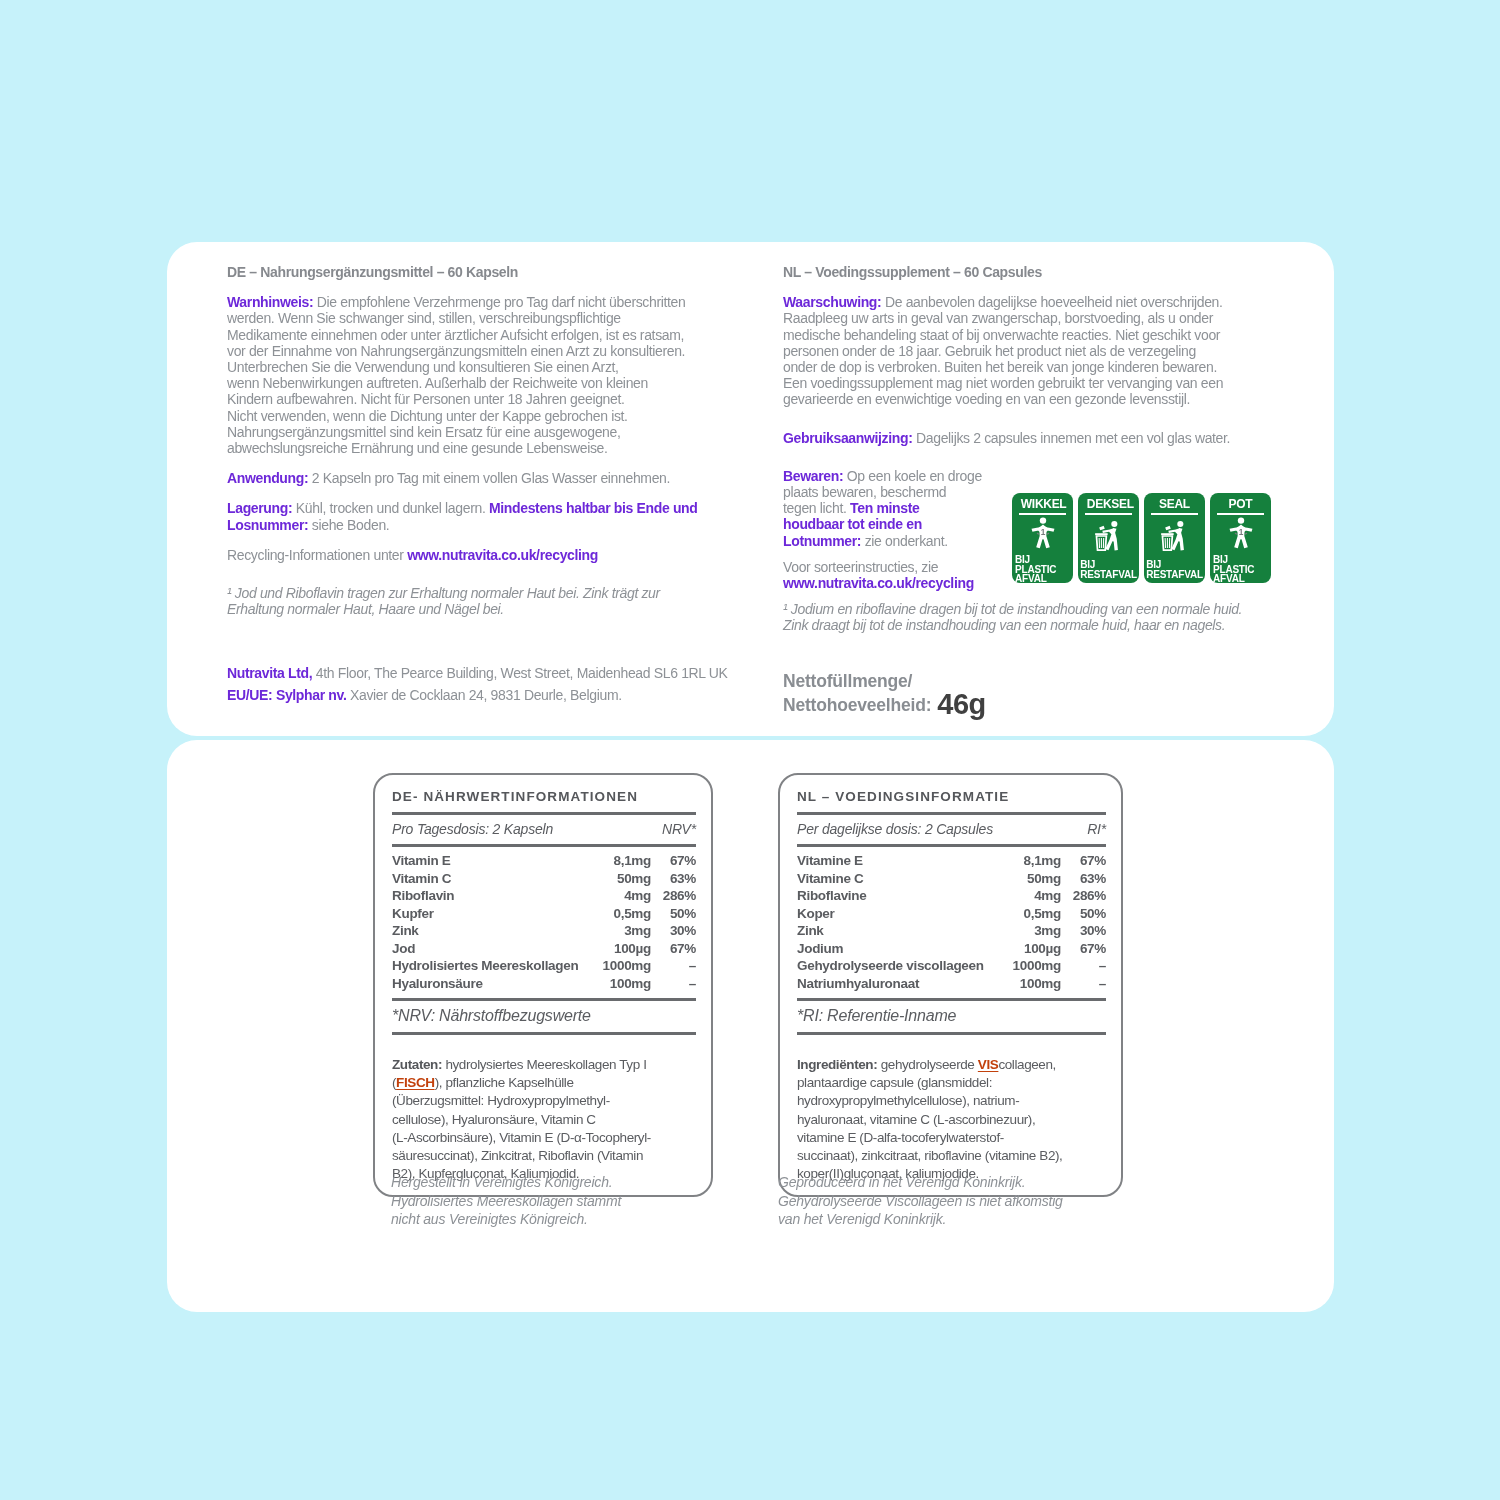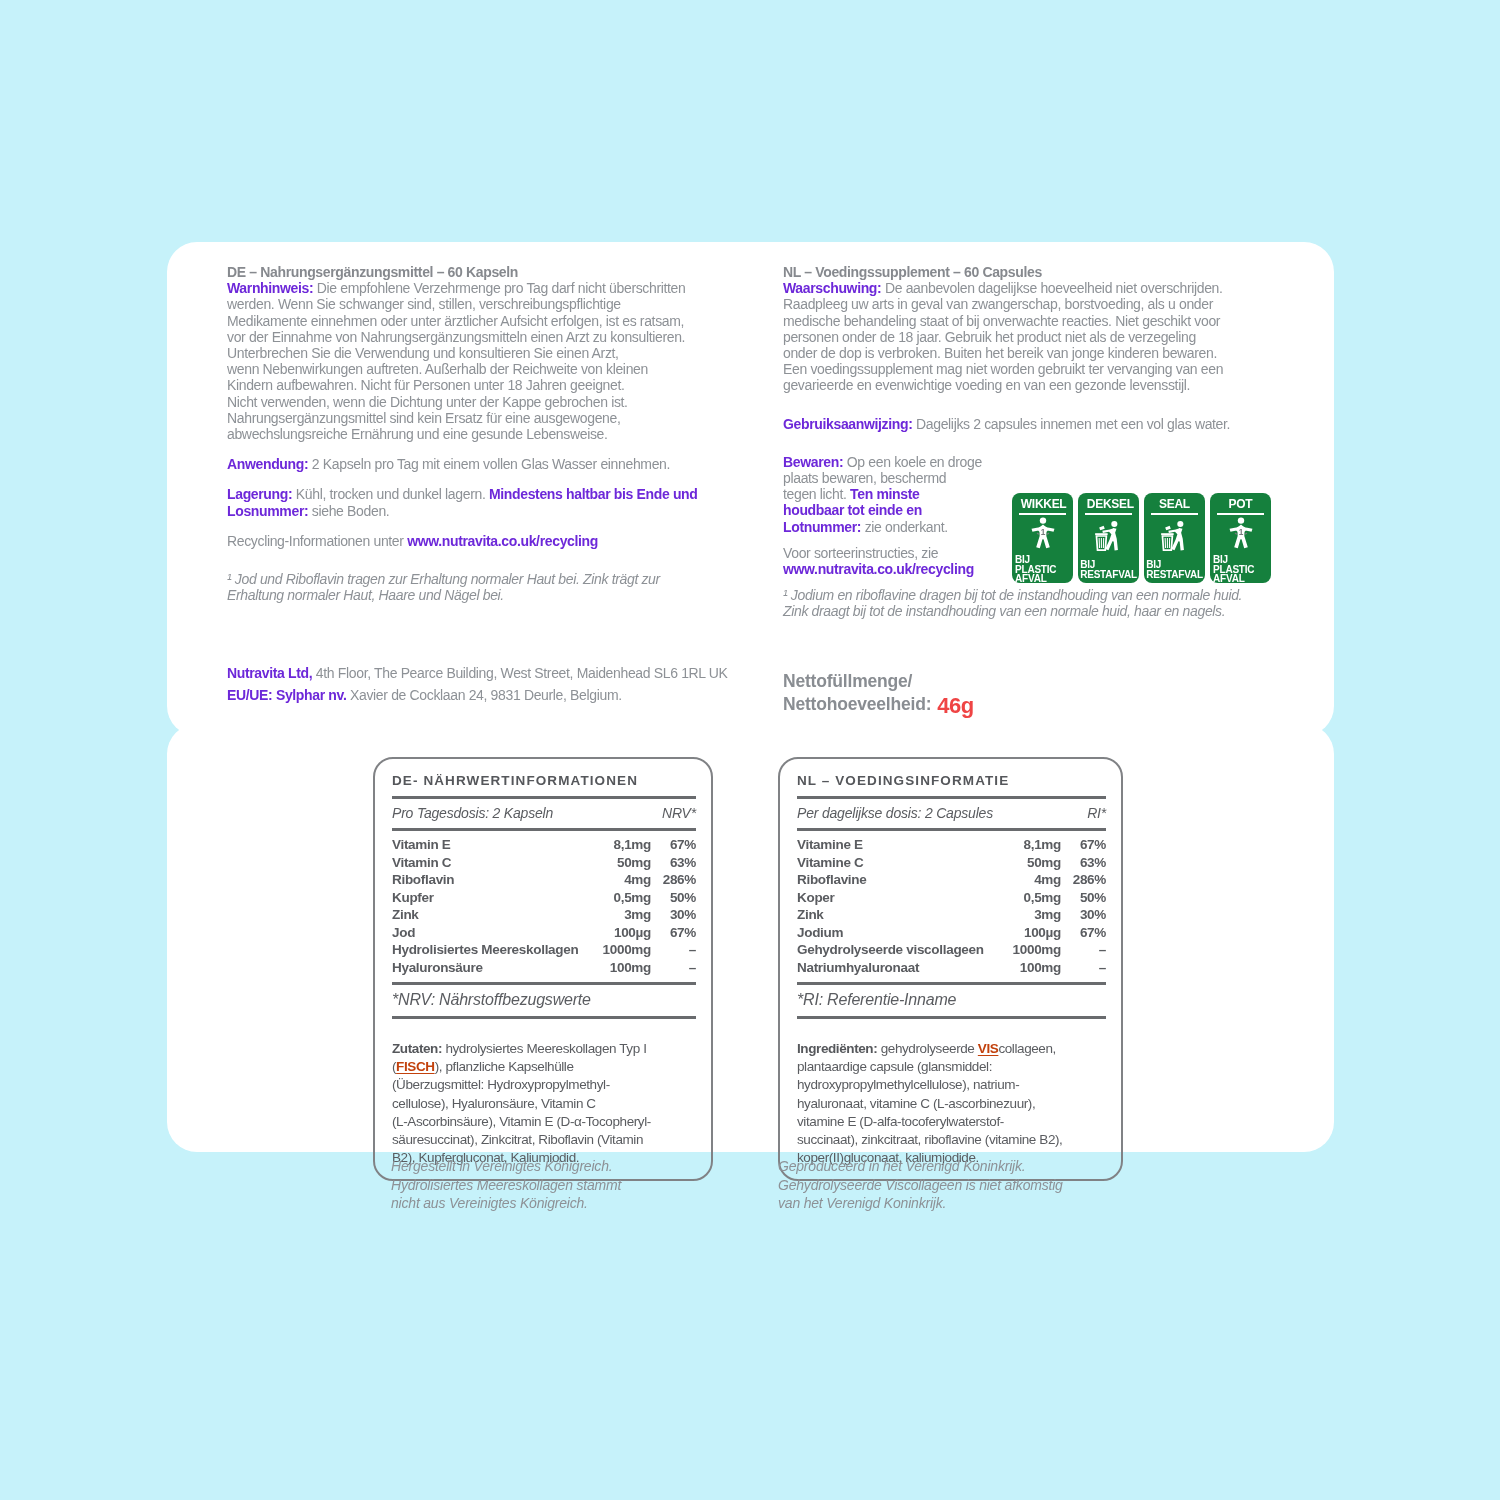--- a/index.html
+++ b/index.html
@@ -1,43 +1,43 @@
 <!DOCTYPE html>
 <html><head>
 <meta charset="utf-8">
 <style>
   html,body{margin:0;padding:0;}
   body{width:1500px;height:1500px;background:#c6f2fa;font-family:"Liberation Sans",sans-serif;position:relative;}
   #canvas{position:absolute;inset:0;width:1500px;height:1500px;overflow:hidden;}
   .panel{position:absolute;background:#ffffff;border-radius:30px;}
   #panel-top{left:167px;top:242px;width:1167px;height:494px;}
-  #panel-bottom{left:167px;top:724px;width:1167px;height:428px;}
+  #panel-bottom{left:167px;top:740px;width:1167px;height:572px;}
 
   .col{position:absolute;color:#8d9196;font-size:14px;letter-spacing:-0.35px;line-height:16.2px;}
   .col p{margin:0 0 14px 0;white-space:pre-line;}
-  .col .h{font-weight:bold;margin-bottom:0;color:#86898e;}
+  .col .h{font-weight:bold;margin-bottom:14px;color:#86898e;}
   .b{font-weight:bold;color:#6d28d9;}
   .it{font-style:italic;}
   #col-de{left:60px;top:22px;width:545px;}
   #col-nl{left:616px;top:22px;width:548px;}
   #bewaren-wrap{width:250px;}
   .mb22{margin-bottom:22px !important;}
   .mb10{margin-bottom:10px !important;}
 
   
   #badges{position:absolute;left:845px;top:251px;display:flex;gap:5px;}
   .badge{width:61px;height:90px;background:#15803d;border-radius:8px;display:flex;flex-direction:column;align-items:center;padding:5px 3px 4px 3px;box-sizing:border-box;}
   .badge-title{color:#fff;font-weight:bold;font-size:12px;letter-spacing:-0.3px;line-height:13px;border-bottom:2px solid #fff;padding:0 2px 2px 2px;width:86%;text-align:center;box-sizing:border-box;}
   .badge-icon{flex:1;display:flex;align-items:center;justify-content:center;}
   .badge-label{color:#fff;font-weight:bold;font-size:10px;line-height:9.5px;text-align:left;letter-spacing:-0.2px;}
 
   
   #footer-left{position:absolute;left:60px;top:420px;width:560px;color:#8d9196;font-size:14px;letter-spacing:-0.35px;line-height:22px;}
   #net-block{position:absolute;left:616px;top:428px;color:#898d92;font-weight:bold;font-size:17.5px;letter-spacing:-0.2px;line-height:23px;}
-  #net-value{font-size:22px;color:#ef4444;letter-spacing:-0.5px;margin-left:6px;vertical-align:-3px;}
+  #net-value{font-size:29px;color:#404040;letter-spacing:-0.5px;margin-left:6px;vertical-align:-3px;}
 
   
   .nbox{position:absolute;width:340px;border:2px solid #808285;border-radius:20px;box-sizing:border-box;padding:12px 15px 12px 17px;color:#5a5c60;}
   #nbox-de{left:206px;top:33px;}
   #nbox-nl{left:611px;top:33px;width:345px;}
   .nbox-title{font-weight:bold;font-size:13.5px;letter-spacing:1.1px;color:#55575b;margin:2px 0 8px 0;}
   .rule{border-top:3.5px solid #696b6e;margin:0;}
   .dose-row{display:flex;justify-content:space-between;font-style:italic;font-size:14px;letter-spacing:-0.2px;padding:6px 0 7px 0;}
   .nrows{padding:5px 0 6px 0;}
   .nrow{display:flex;font-weight:bold;font-size:13.5px;letter-spacing:-0.3px;line-height:17.5px;}

